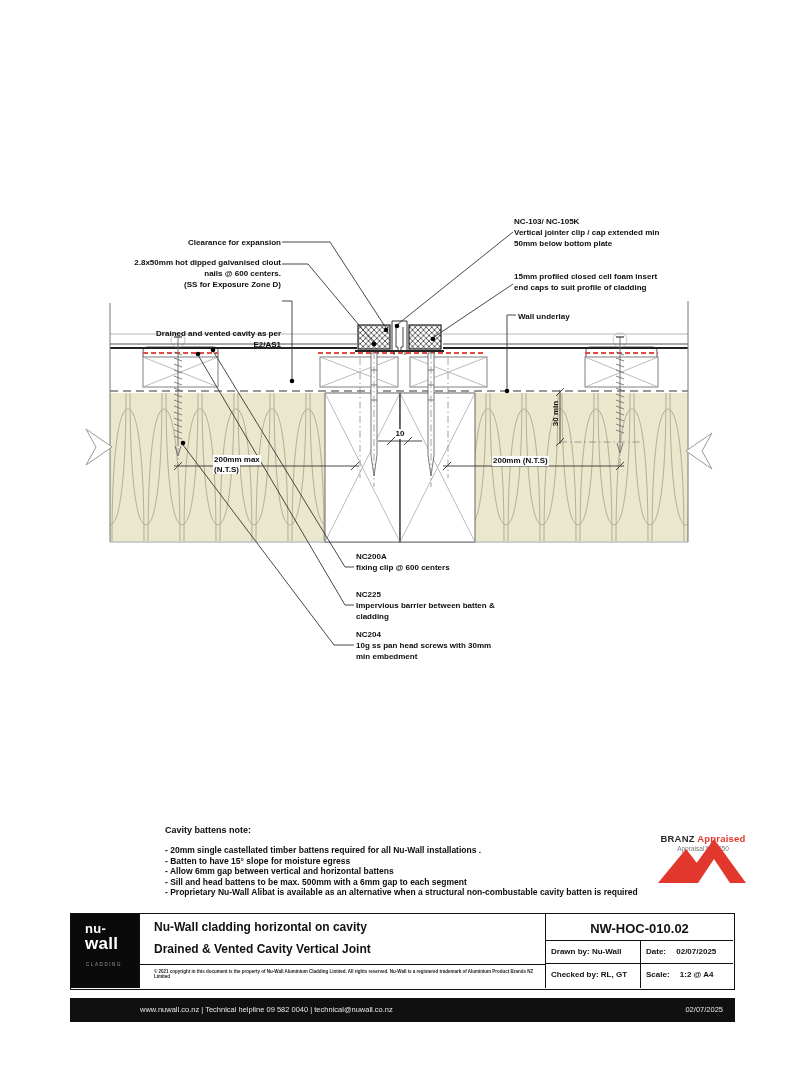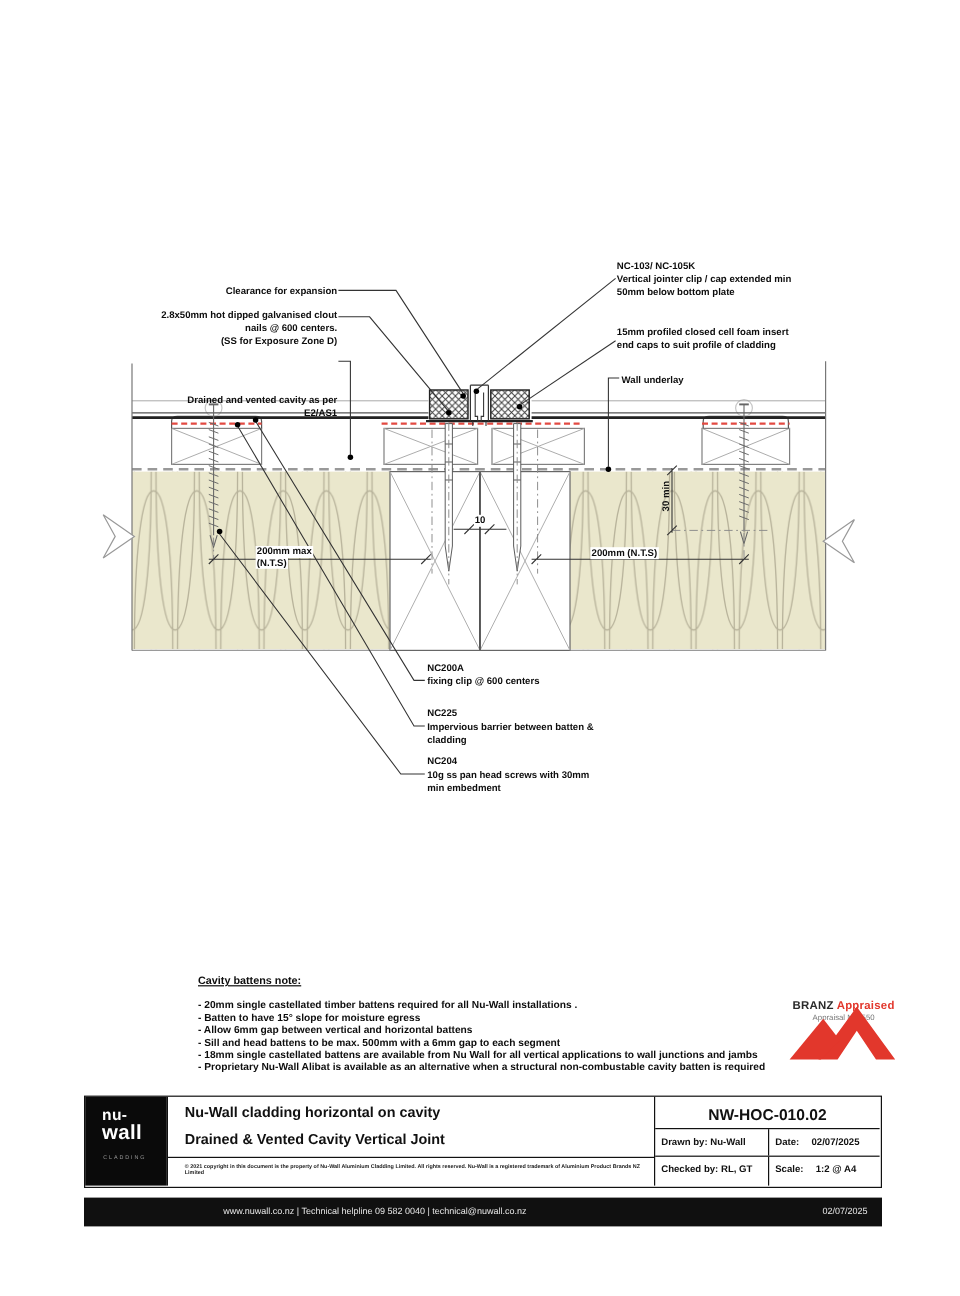--- a/index.html
+++ b/index.html
@@ -6,21 +6,21 @@
   .page{position:relative;width:800px;height:1080px;background:#fff;overflow:hidden;
         font-family:"Liberation Sans",sans-serif;color:#111;}
   svg{position:absolute;left:0;top:0;}
   .lbl{position:absolute;font-size:8px;font-weight:bold;line-height:11px;color:#0d0d0d;white-space:nowrap;}
   .lbl.r{text-align:right;}
   .dim{position:absolute;font-size:8px;font-weight:bold;color:#0d0d0d;white-space:nowrap;line-height:9.5px;}
   .dim .bg{background:#fff;padding:0 1px;display:inline-block;}
   .vdim{position:absolute;left:540px;top:409px;width:30px;text-align:center;font-size:8px;font-weight:bold;
         transform:rotate(-90deg);transform-origin:center;background:transparent;white-space:nowrap;}
   .notes{position:absolute;left:165px;top:812px;font-size:8.5px;font-weight:bold;line-height:10.4px;color:#0d0d0d;}
-  .notes .ttl{text-decoration:underline;margin-bottom:10px;font-size:9px;}
+  .notes .ttl{margin-bottom:10px;font-size:9px;margin-top:13px;}
   .branz{position:absolute;left:648px;top:833px;width:110px;text-align:center;}
   .branz .line1{font-size:9.5px;font-weight:bold;letter-spacing:.2px;}
   .branz .line1 .red{color:#e2372c;}
   .branz .line2{font-size:6.5px;color:#777;margin-top:1px;}
   .tblock{position:absolute;left:70px;top:913px;width:665px;height:77px;border:1.5px solid #111;box-sizing:border-box;background:#fff;}
   .logo{position:absolute;left:0;top:0;width:68px;height:74px;background:#0a0a0a;color:#fff;}
   .logo .l1{position:absolute;left:14px;top:7px;font-size:13px;font-weight:bold;line-height:15px;letter-spacing:.3px;}
   .logo .l2{position:absolute;left:14px;top:22px;font-size:17px;font-weight:bold;line-height:15px;letter-spacing:.3px;}
   .logo .l3{position:absolute;left:15px;top:48px;font-size:4.5px;color:#9a9a9a;letter-spacing:1.6px;}
   .titlecell{position:absolute;left:68px;top:0;width:407px;height:74px;border-left:1px solid #111;border-right:1px solid #111;box-sizing:border-box;}
@@ -32,21 +32,21 @@
   .rightcell{position:absolute;left:475px;top:0;width:187px;height:74px;}
   .rc-row1{position:absolute;left:0;top:0;width:100%;height:27px;border-bottom:1px solid #111;box-sizing:border-box;
            text-align:center;font-size:13px;font-weight:bold;padding-top:7px;}
   .rc-row2{position:absolute;left:0;top:27px;width:100%;height:23px;border-bottom:1px solid #111;box-sizing:border-box;}
   .rc-row3{position:absolute;left:0;top:50px;width:100%;height:24px;box-sizing:border-box;}
   .rc-l{position:absolute;left:0;top:0;width:95px;height:100%;border-right:1px solid #111;box-sizing:border-box;
         font-size:8px;font-weight:bold;padding:6px 0 0 5px;}
   .rc-r{position:absolute;left:95px;top:0;right:16px;height:100%;font-size:8px;font-weight:bold;padding:6px 0 0 5px;}
   .rc-r .val{margin-left:8px;}
   .footer{position:absolute;left:70px;top:998px;width:665px;height:24px;background:#101010;}
-  .footer .contact{position:absolute;left:70px;top:7px;font-size:7.5px;color:#e6e6e6;margin-left:46px;}
+  .footer .contact{position:absolute;left:70px;top:7px;font-size:7.5px;color:#e6e6e6;}
   .footer .fdate{position:absolute;right:12px;top:7px;font-size:7.5px;color:#e6e6e6;}
 </style>
 </head>
 <body>
 
 <div class="page">
 
   <svg width="800" height="1080" viewBox="0 0 800 1080">
     <defs>
       <pattern id="xh" width="5.5" height="5.5" patternUnits="userSpaceOnUse">
@@ -246,21 +246,20 @@
   <div class="vdim">
     <span>30 min</span>
   </div>
 
   <div class="notes">
     <div class="ttl">Cavity battens note:</div>
     <div>- 20mm single castellated timber battens required for all Nu-Wall installations .</div>
     <div>- Batten to have 15° slope for moisture egress</div>
     <div>- Allow 6mm gap between vertical and horizontal battens</div>
     <div>- Sill and head battens to be max. 500mm with a 6mm gap to each segment</div>
-    <div>- 18mm single castellated battens are available from Nu Wall for all vertical applications to wall junctions and jambs</div>
     <div>- Proprietary Nu-Wall Alibat is available as an alternative when a structural non-combustable cavity batten is required</div>
   </div>
 
   <div class="branz">
     <svg width="110" height="52" viewBox="0 0 110 52">
       <polygon points="34,50 66,6 98,50 82,50 66,26 50,50" fill="#e2372c"></polygon>
       <polygon points="10,50 38,16 52,34 36,50" fill="#e2372c"></polygon>
       <polygon points="60,50 66,38 72,50" fill="#ffffff"></polygon>
     </svg>
     <div class="line1">

